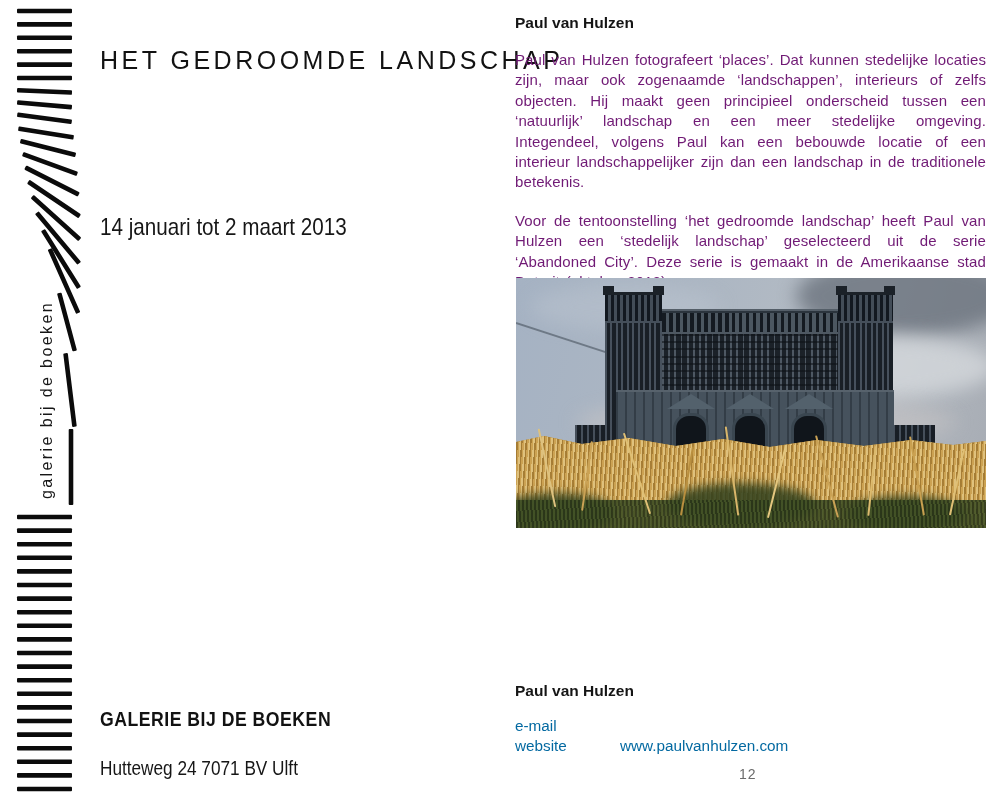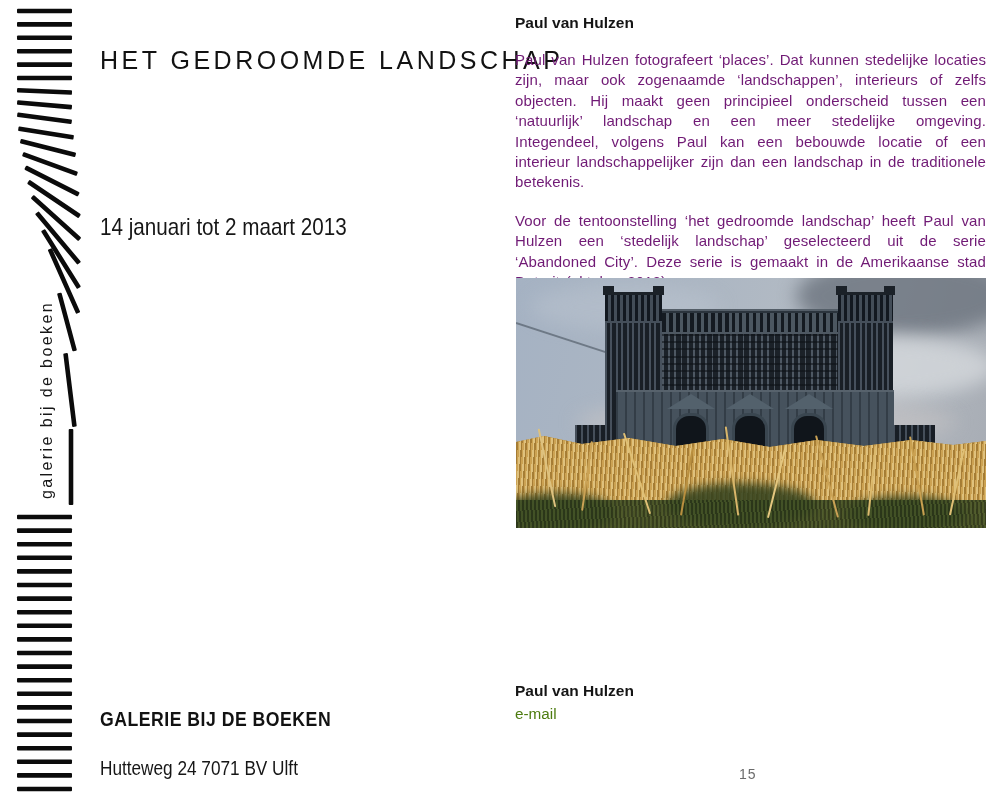--- a/index.html
+++ b/index.html
@@ -121,21 +121,21 @@
   }
   .green-patch{position:absolute;filter:blur(5px);border-radius:50%;background:rgba(46,62,28,.85);}
   .green-patch.g1{left:150px;top:205px;width:150px;height:45px;}
   .green-patch.g2{left:-20px;top:215px;width:120px;height:40px;}
   .green-patch.g3{left:330px;top:218px;width:120px;height:36px;}
   .strand{position:absolute;width:2px;border-radius:2px;}
 
   
   .contact{position:absolute;left:515px;top:682px;width:471px;}
   .contact-heading{font-size:15.5px;font-weight:bold;margin:0;color:#151515;}
-  .contact-rows{margin-top:4px;font-size:15.3px;line-height:1.3;color:#4d7c0f;}
+  .contact-rows{margin-top:16px;font-size:15.3px;line-height:1.3;color:#0369a1;}
   .contact-row{display:flex;}
   .contact-label{width:105px;flex:0 0 105px;}
   .page-number{
     position:absolute;left:739px;top:766px;font-size:14px;color:#6b6b6b;letter-spacing:1px;
   }
 </style>
 </head>
 <body>
 
 <div class="page">
@@ -252,17 +252,21 @@
         <div class="strand" style="left: 440px; top: 170px; height: 68px; background: rgb(224, 192, 117); transform: rotate(12deg);"></div>
       </div>
   </div>
 
   <div class="contact">
     <h3 class="contact-heading">Paul van Hulzen</h3>
     <div class="contact-rows">
       <div class="contact-row">
         <span class="contact-label">e-mail</span>
       </div>
-    </div>
-  </div>
-
-  <div class="page-number">15</div>
+      <div class="contact-row">
+        <span class="contact-label">website</span>
+        <span class="contact-value">www.paulvanhulzen.com</span>
+      </div>
+    </div>
+  </div>
+
+  <div class="page-number">12</div>
 </div>
 
 </body></html>

